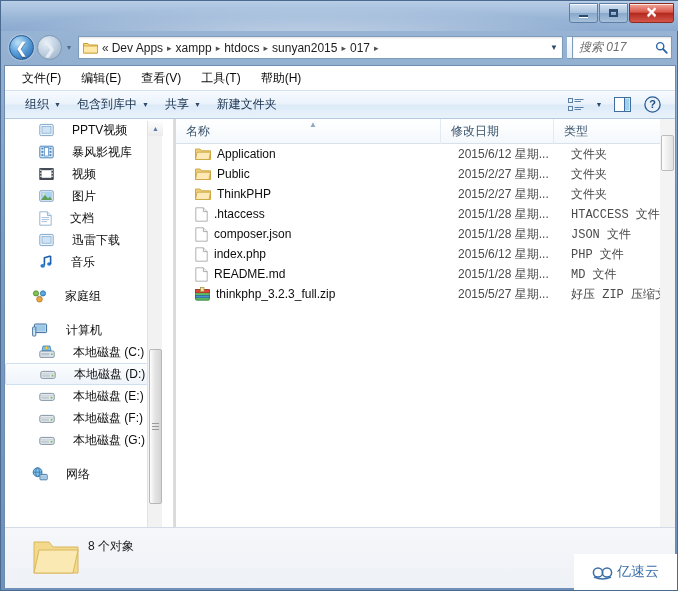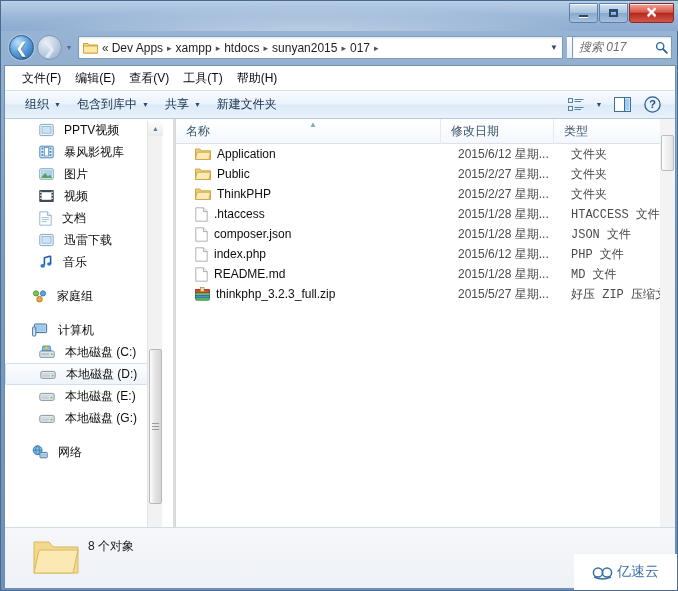--- a/index.html
+++ b/index.html
@@ -130,21 +130,21 @@
     width: 672px; height: 523px;
     background: #ffffff;
     border: 1px solid #6d8cae;
     border-bottom: none;
   }
 
   
   #menubar {
     position: absolute; left: 0; top: 0; width: 670px; height: 24px;
     background: #ffffff;
-    display: flex; align-items: center; padding-left: 10px;
+    display: flex; align-items: center; padding-left: 10px; gap: 6px;
   }
   .menu-item {
     font-size: 12px; color: #0b0b0b; padding: 3px 7px; cursor: default;
     font-family: "Liberation Sans", sans-serif; white-space: nowrap;
   }
 
   
   #toolbar {
     position: absolute; left: 0; top: 24px; width: 670px; height: 29px;
     background: linear-gradient(180deg,#f7fbff 0%,#eaf2fb 48%,#dceaf8 52%,#e9f2fb 100%);
@@ -168,21 +168,21 @@
   }
   #nav-pane {
     position: relative;
     width: 168px; height: 469px;
     background: #ffffff;
     overflow: hidden;
   }
   #nav-scroll-inner { position:absolute; left:0; top:0; width:150px; }
   .tree-row {
     display: flex; align-items: center; height: 22px;
-    padding-left: 22px; gap: 10px; cursor: default; white-space: nowrap;
+    padding-left: 22px; gap: 18px; cursor: default; white-space: nowrap;
   }
   .tree-row.indent2 { padding-left: 34px; }
   .tree-row.group { padding-left: 27px; text-align: right; }
   .tree-row.selected {
     background: linear-gradient(180deg,#fcfdfe 0%,#eef4fb 100%);
     border: 1px solid #cfdff0; border-radius: 2px;
     height: 22px; margin-right: 6px;
   }
   .tree-label { font-size: 12px; color: #0d0d0d; font-family: "Liberation Sans", sans-serif; }
   .tree-spacer { height: 12px; }
@@ -472,45 +472,45 @@
                   <rect x="10.4" y="6" width="2" height="1.8" fill="#4e86bd"></rect>
                   <rect x="10.4" y="9.2" width="2" height="1.8" fill="#4e86bd"></rect>
                   <rect x="5.6" y="2.6" width="3.8" height="8.4" fill="#ffffff" stroke="#4e86bd" stroke-width="0.7"></rect>
                 </svg>
               </span>
               <span class="tree-label">暴风影视库</span>
             </div>
             <div class="tree-row indent2">
               <span style="display: inline-flex; align-items: center;">
                 <svg width="15" height="14" viewBox="0 0 15 14" class="ico">
-                  <rect x="0.8" y="1.8" width="13.4" height="10.4" rx="1" fill="#ffffff" stroke="#6f9cc6" stroke-width="1"></rect>
-                  <rect x="2" y="3" width="11" height="8" fill="#a9d3ef"></rect>
-                  <path d="M2 11 L6 6 L9 9.4 L11 7.4 L13 11 Z" fill="#5e9e57"></path>
-                  <circle cx="4.6" cy="5" r="1.1" fill="#ffe680"></circle>
-                </svg>
-              </span>
-              <span class="tree-label">图片</span>
-            </div>
-            <div class="tree-row indent2">
-              <span style="display: inline-flex; align-items: center;">
-                <svg width="15" height="14" viewBox="0 0 15 14" class="ico">
                   <rect x="0.8" y="1.6" width="13.4" height="10.8" fill="#3f4a56" stroke="#2b333c" stroke-width="0.8"></rect>
                   <rect x="2.6" y="3.2" width="9.8" height="7.6" fill="#ffffff"></rect>
                   <rect x="1.3" y="2.6" width="1.2" height="1.4" fill="#ffffff"></rect>
                   <rect x="1.3" y="5.6" width="1.2" height="1.4" fill="#ffffff"></rect>
                   <rect x="1.3" y="8.6" width="1.2" height="1.4" fill="#ffffff"></rect>
                   <rect x="12.5" y="2.6" width="1.2" height="1.4" fill="#ffffff"></rect>
                   <rect x="12.5" y="5.6" width="1.2" height="1.4" fill="#ffffff"></rect>
                   <rect x="12.5" y="8.6" width="1.2" height="1.4" fill="#ffffff"></rect>
                 </svg>
               </span>
               <span class="tree-label">视频</span>
             </div>
             <div class="tree-row indent2">
               <span style="display: inline-flex; align-items: center;">
+                <svg width="15" height="14" viewBox="0 0 15 14" class="ico">
+                  <rect x="0.8" y="1.8" width="13.4" height="10.4" rx="1" fill="#ffffff" stroke="#6f9cc6" stroke-width="1"></rect>
+                  <rect x="2" y="3" width="11" height="8" fill="#a9d3ef"></rect>
+                  <path d="M2 11 L6 6 L9 9.4 L11 7.4 L13 11 Z" fill="#5e9e57"></path>
+                  <circle cx="4.6" cy="5" r="1.1" fill="#ffe680"></circle>
+                </svg>
+              </span>
+              <span class="tree-label">图片</span>
+            </div>
+            <div class="tree-row indent2">
+              <span style="display: inline-flex; align-items: center;">
                 <svg width="13" height="15" viewBox="0 0 13 15" class="ico">
                   <path d="M0.8 0.8 L8.4 0.8 L12.2 4.6 L12.2 14.2 L0.8 14.2 Z" fill="#ffffff" stroke="#8fb0ce" stroke-width="0.9"></path>
                   <path d="M8.4 0.8 L8.4 4.6 L12.2 4.6" fill="#dce9f4" stroke="#8fb0ce" stroke-width="0.9"></path>
                   <line x1="2.6" y1="6.6" x2="10" y2="6.6" stroke="#8fb0ce" stroke-width="0.8"></line>
                   <line x1="2.6" y1="8.6" x2="10" y2="8.6" stroke="#8fb0ce" stroke-width="0.8"></line>
                   <line x1="2.6" y1="10.6" x2="8" y2="10.6" stroke="#8fb0ce" stroke-width="0.8"></line>
                 </svg>
               </span>
               <span class="tree-label">文档</span>
             </div>
@@ -585,20 +585,31 @@
             <div class="tree-row indent2">
               <span style="display: inline-flex; align-items: center;">
                 <svg width="16" height="14" viewBox="0 0 16 14" class="ico">
                   <rect x="0.8" y="4.4" width="14.4" height="7" rx="1.6" fill="#e3e9ee" stroke="#7b8b99" stroke-width="0.9"></rect>
                   <path d="M1 6.6 L15 6.6" stroke="#c3ccd4" stroke-width="0.7"></path>
                   <rect x="2.4" y="7.6" width="7.6" height="2.2" fill="#c3ccd4"></rect>
                   <rect x="11.6" y="7.8" width="1.8" height="1.8" fill="#6fc04a"></rect>
                 </svg>
               </span>
               <span class="tree-label">本地磁盘 (E:)</span>
+            </div>
+            <div class="tree-row indent2">
+              <span style="display: inline-flex; align-items: center;">
+                <svg width="16" height="14" viewBox="0 0 16 14" class="ico">
+                  <rect x="0.8" y="4.4" width="14.4" height="7" rx="1.6" fill="#e3e9ee" stroke="#7b8b99" stroke-width="0.9"></rect>
+                  <path d="M1 6.6 L15 6.6" stroke="#c3ccd4" stroke-width="0.7"></path>
+                  <rect x="2.4" y="7.6" width="7.6" height="2.2" fill="#c3ccd4"></rect>
+                  <rect x="11.6" y="7.8" width="1.8" height="1.8" fill="#6fc04a"></rect>
+                </svg>
+              </span>
+              <span class="tree-label">本地磁盘 (F:)</span>
             </div>
             <div class="tree-row indent2">
               <span style="display: inline-flex; align-items: center;">
                 <svg width="16" height="14" viewBox="0 0 16 14" class="ico">
                   <rect x="0.8" y="4.4" width="14.4" height="7" rx="1.6" fill="#e3e9ee" stroke="#7b8b99" stroke-width="0.9"></rect>
                   <path d="M1 6.6 L15 6.6" stroke="#c3ccd4" stroke-width="0.7"></path>
                   <rect x="2.4" y="7.6" width="7.6" height="2.2" fill="#c3ccd4"></rect>
                   <rect x="11.6" y="7.8" width="1.8" height="1.8" fill="#6fc04a"></rect>
                 </svg>
               </span>

